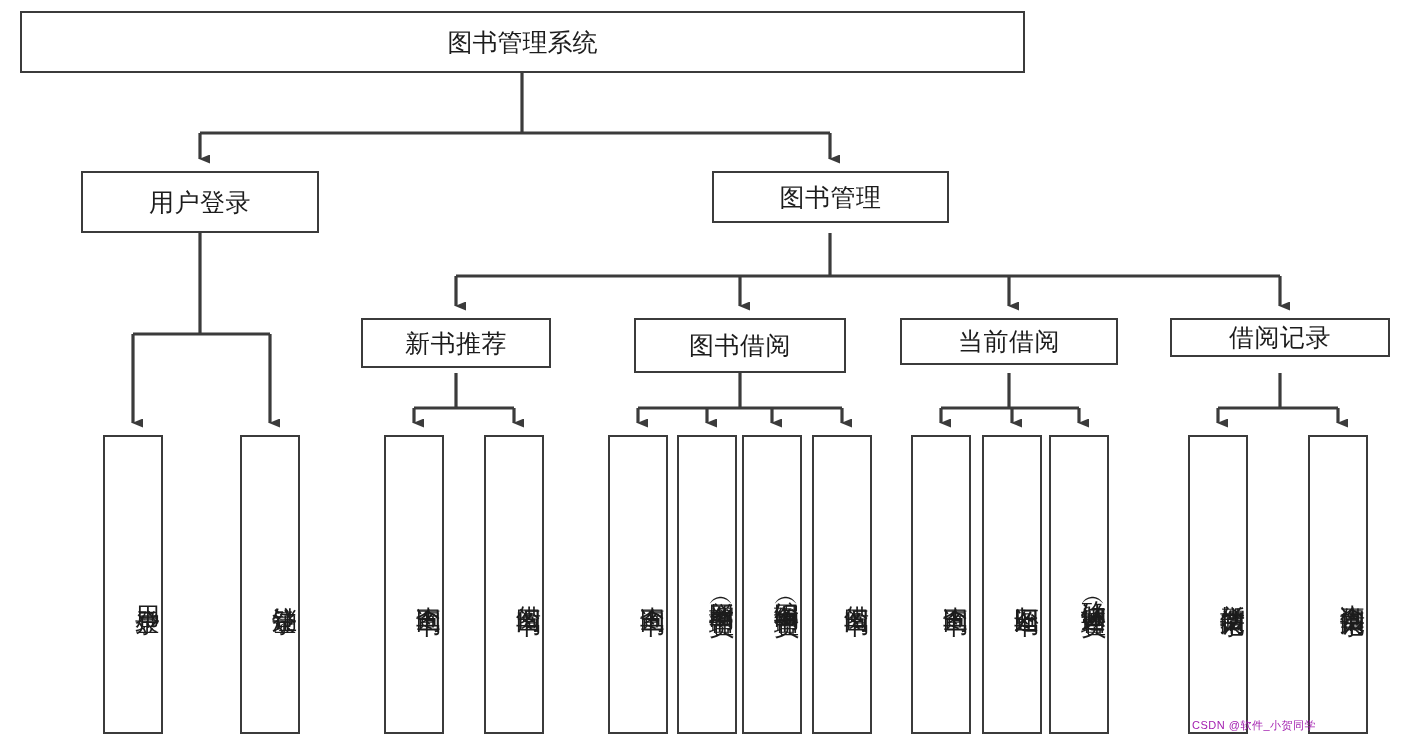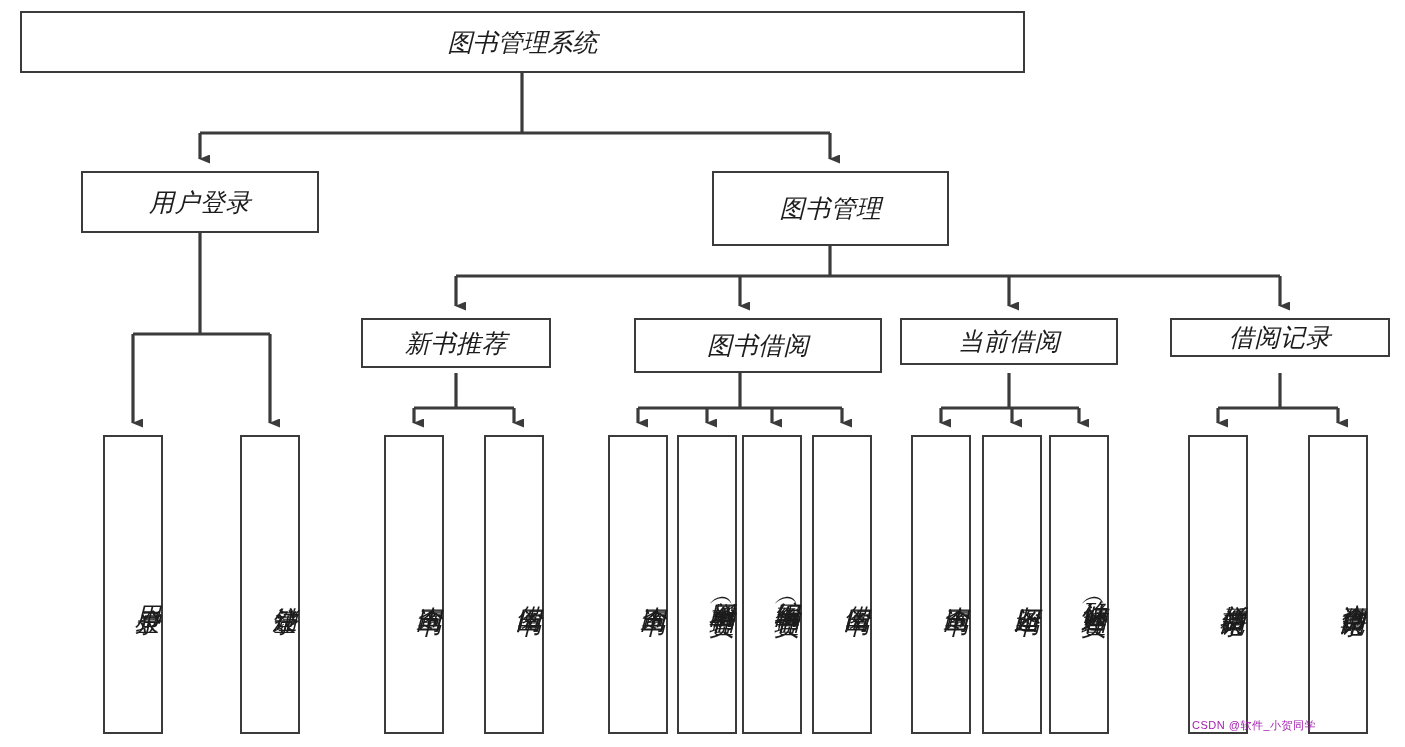--- a/index.html
+++ b/index.html
@@ -26,21 +26,20 @@
   }
   .node {
     position: absolute;
     box-sizing: border-box;
     border: 2.5px solid #3b3b3b;
     background: #ffffff;
     display: flex;
     align-items: center;
     justify-content: center;
     color: #1c1c1c;
-    font-style: italic;
   }
   .node-h {
     font-size: 25px;
     letter-spacing: 0.5px;
   }
   .node-root {
     font-size: 25px;
   }
   .node-v {
     writing-mode: vertical-rl;
@@ -120,28 +119,28 @@
     </g>
   </svg>
 
   <div class="node node-root" style="left:20px; top:11px; width:1005px; height:62px;">
     <span>图书管理系统</span>
   </div>
 
   <div class="node node-h" style="left:81px; top:171px; width:238px; height:62px;">
     <span>用户登录</span>
   </div>
-  <div class="node node-h" style="left:712px; top:171px; width:237px; height:75px;">
+  <div class="node node-h" style="left:712px; top:171px; width:237px; height:52px;">
     <span>图书管理</span>
   </div>
 
   <div class="node node-h" style="left:361px; top:318px; width:190px; height:50px;">
     <span>新书推荐</span>
   </div>
-  <div class="node node-h" style="left:634px; top:318px; width:248px; height:55px;">
+  <div class="node node-h" style="left:634px; top:318px; width:212px; height:55px;">
     <span>图书借阅</span>
   </div>
   <div class="node node-h" style="left:900px; top:318px; width:218px; height:47px;">
     <span>当前借阅</span>
   </div>
   <div class="node node-h" style="left:1170px; top:318px; width:220px; height:39px;">
     <span>借阅记录</span>
   </div>
 
   <div class="node node-v" style="left:103px; top:435px; width:60px; height:299px;">

